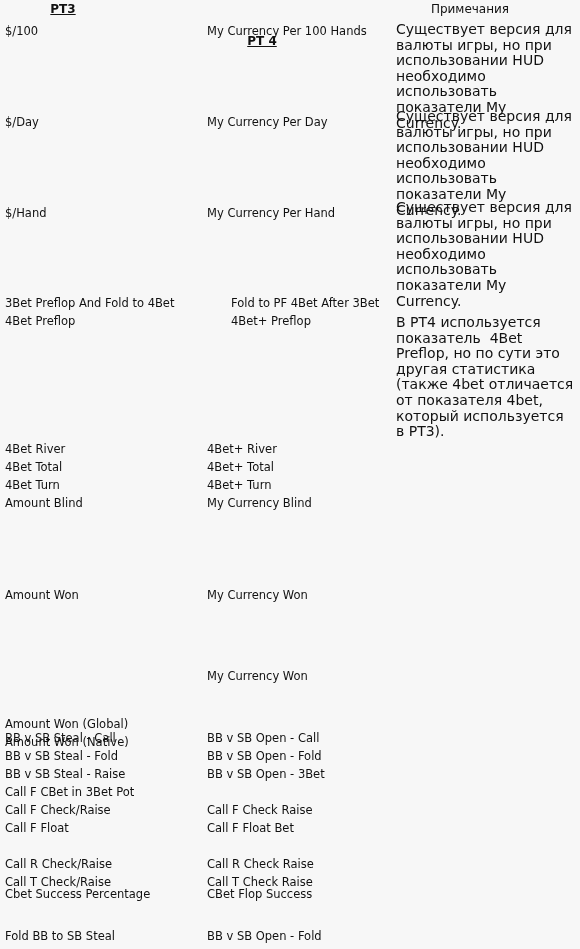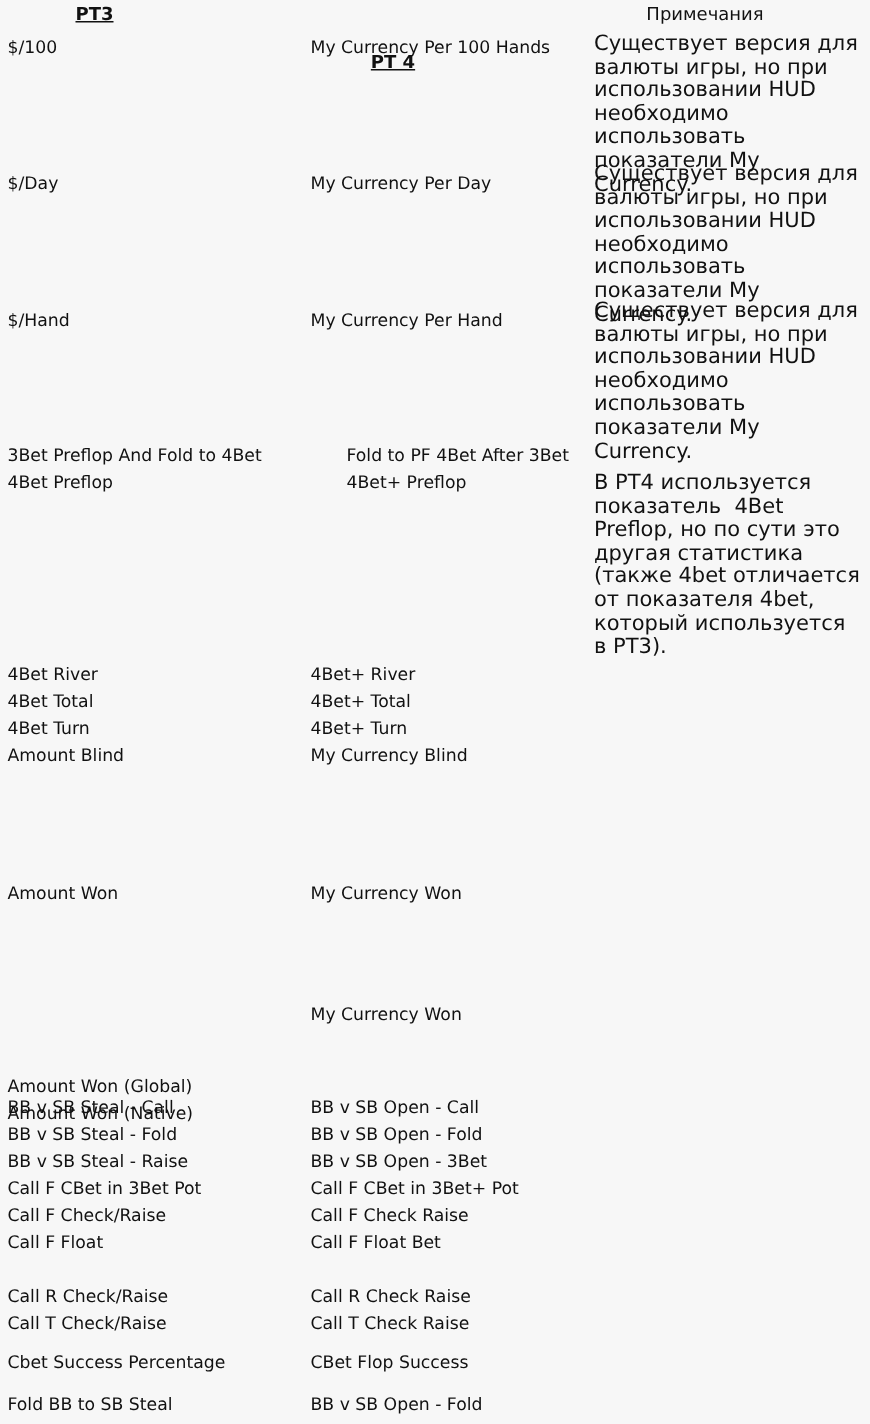--- a/index.html
+++ b/index.html
@@ -150,39 +150,38 @@
       <div class="list-row" style="top: 18px;">
         <div class="c1">BB v SB Steal - Fold</div>
         <div class="c2">BB v SB Open - Fold</div>
       </div>
       <div class="list-row" style="top: 36px;">
         <div class="c1">BB v SB Steal - Raise</div>
         <div class="c2">BB v SB Open - 3Bet</div>
       </div>
       <div class="list-row" style="top: 54px;">
         <div class="c1">Call F CBet in 3Bet Pot</div>
-        <div class="c2">Call F CBet in 3Bet+ Pot</div>
       </div>
       <div class="list-row" style="top: 72px; padding-left: 36px;">
         <div class="c1">Call F Check/Raise</div>
         <div class="c2">Call F Check Raise</div>
       </div>
       <div class="list-row" style="top: 90px;">
         <div class="c1">Call F Float</div>
         <div class="c2">Call F Float Bet</div>
       </div>
       <div class="list-row" style="top: 126px; text-align: center;">
         <div class="c1">Call R Check/Raise</div>
         <div class="c2">Call R Check Raise</div>
       </div>
       <div class="list-row" style="top: 144px;">
         <div class="c1">Call T Check/Raise</div>
         <div class="c2">Call T Check Raise</div>
       </div>
-      <div class="list-row" style="top: 170px;">
+      <div class="list-row" style="top: 156px;">
         <div class="c1">Cbet Success Percentage</div>
         <div class="c2">CBet Flop Success</div>
       </div>
       <div class="list-row" style="top: 198px;">
         <div class="c1">Fold BB to SB Steal</div>
         <div class="c2">BB v SB Open - Fold</div>
       </div>
     </div>
 
 </div>

